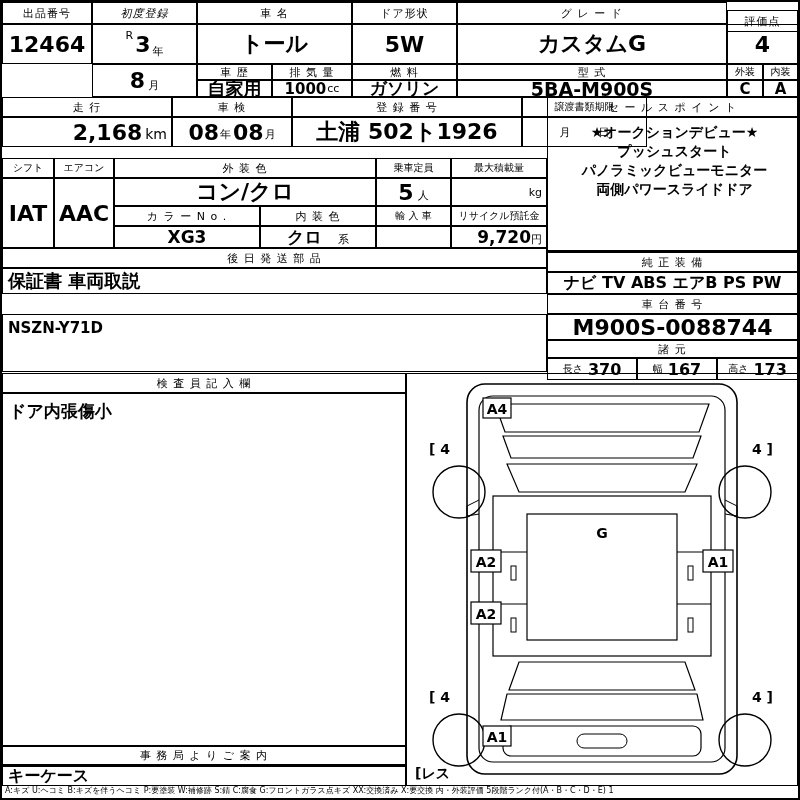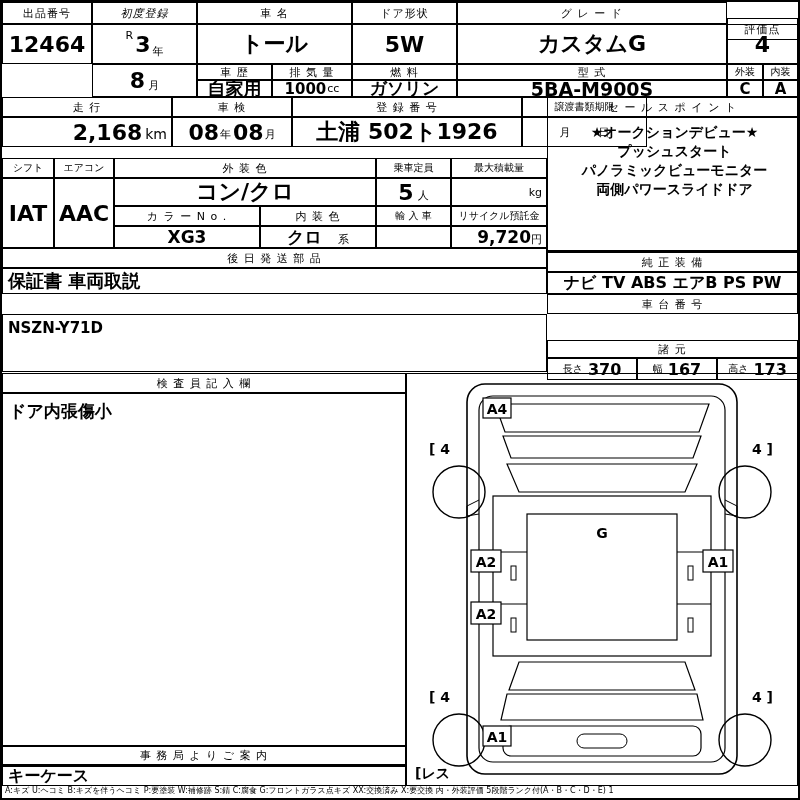--- a/index.html
+++ b/index.html
@@ -61,21 +61,21 @@
 
   <div class="cell lbl" style="left:195px;top:0;width:155px;height:22px;">車 名</div>
   <div class="cell val-lg" style="left:195px;top:22px;width:155px;height:40px;">トール</div>
 
   <div class="cell lbl" style="left:350px;top:0;width:105px;height:22px;">ドア形状</div>
   <div class="cell val-lg" style="left:350px;top:22px;width:105px;height:40px;">5W</div>
 
   <div class="cell lbl" style="left:455px;top:0;width:270px;height:22px;">グ レ ー ド</div>
   <div class="cell val-lg" style="left:455px;top:22px;width:270px;height:40px;">カスタムG</div>
 
-  <div class="cell lbl" style="left:725px;top:16px;width:71px;height:22px;">評価点</div>
+  <div class="cell lbl" style="left:725px;top:8px;width:71px;height:22px;">評価点</div>
   <div class="cell val-lg" style="left:725px;top:22px;width:71px;height:40px;">4</div>
 
   <div class="cell" style="left:90px;top:62px;width:105px;height:33px;">
     <span class="val-lg">8</span>
     <span class="sub" style="align-self:flex-end;margin:0 0 3px 3px;">月</span>
   </div>
 
   <div class="cell lbl" style="left:195px;top:62px;width:75px;height:16px;">車 歴</div>
   <div class="cell val-sm" style="left:195px;top:78px;width:75px;height:17px;font-size:18px;">自家用</div>
 
@@ -166,20 +166,21 @@
 
   <div class="cell lbl" style="left:0;top:246px;width:545px;height:20px;">後 日 発 送 部 品</div>
   <div class="cell left val-sm" style="left:0;top:266px;width:545px;height:26px;font-size:18px;">保証書 車両取説</div>
 
   <div class="cell lbl" style="left:545px;top:250px;width:251px;height:20px;">純 正 装 備</div>
   <div class="cell val-sm" style="left:545px;top:270px;width:251px;height:22px;font-size:16px;">ナビ  TV  ABS  エアB  PS  PW</div>
 
   <div class="cell left val-sm" style="left:0;top:312px;width:545px;height:58px;align-items:flex-start;padding-top:4px;font-size:15px;">NSZN-Y71D</div>
 
   <div class="cell lbl" style="left:545px;top:292px;width:251px;height:20px;">車 台 番 号</div>
+  <div class="cell val-lg" style="left:545px;top:312px;width:251px;height:26px;">M900S-0088744</div>
   <div class="cell lbl" style="left:545px;top:338px;width:251px;height:18px;">諸 元</div>
 
   <div class="cell" style="left:545px;top:356px;width:90px;height:22px;">
     <span class="lbl-sm">長さ</span>
     <span class="val-sm" style="margin-left:5px;font-size:16px;">370</span>
   </div>
   <div class="cell" style="left:635px;top:356px;width:80px;height:22px;">
     <span class="lbl-sm">幅</span>
     <span class="val-sm" style="margin-left:5px;font-size:16px;">167</span>
   </div>

